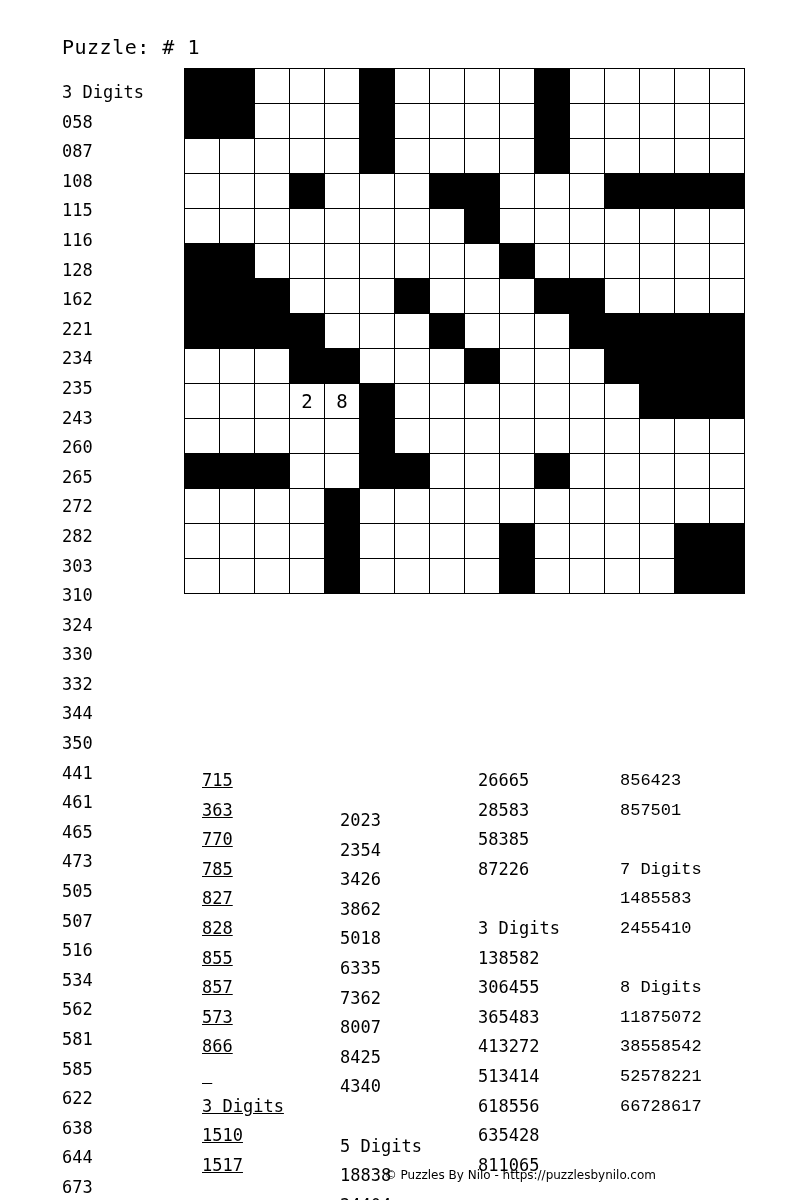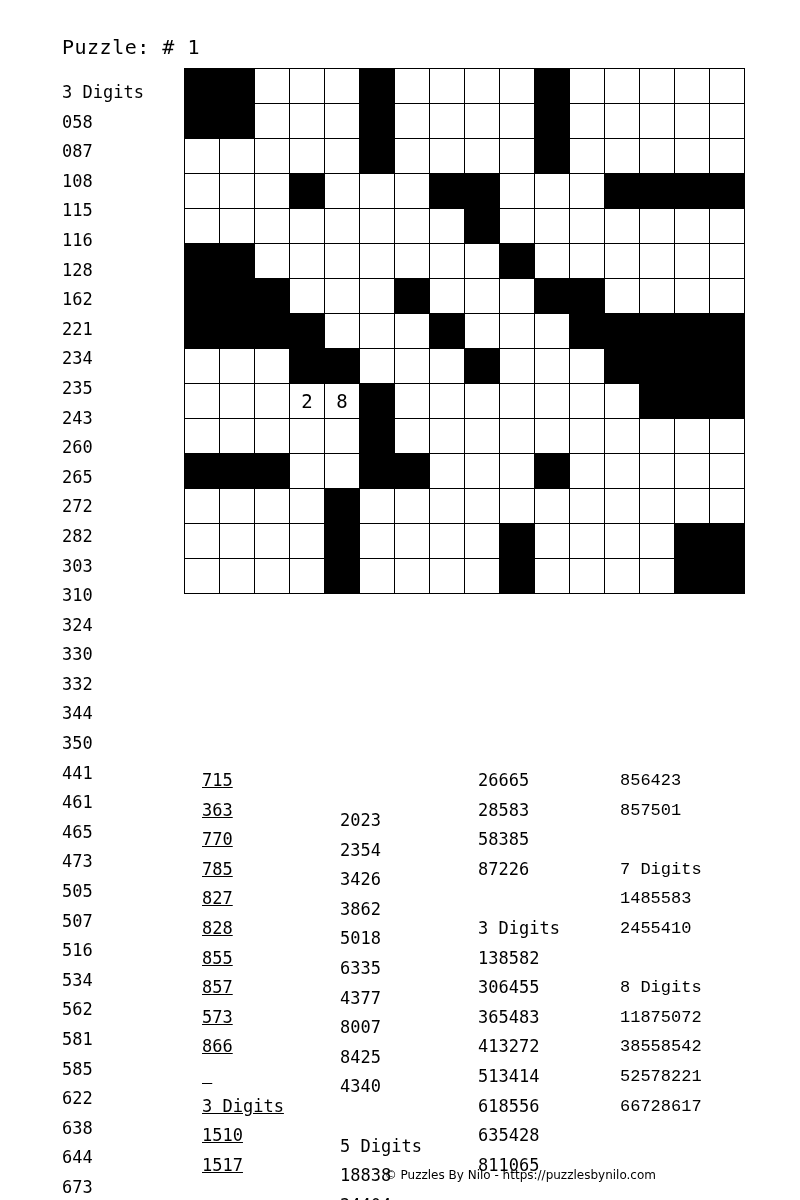--- a/index.html
+++ b/index.html
@@ -364,19 +364,19 @@
             <td></td>
             <td class="blk"></td>
             <td class="blk"></td>
           </tr>
         </tbody>
     </table>
   </div>
 
   <div class="wordcol" id="col1"><div class="hdr">3 Digits</div><div>058</div><div>087</div><div>108</div><div>115</div><div>116</div><div>128</div><div>162</div><div>221</div><div>234</div><div>235</div><div>243</div><div>260</div><div>265</div><div>272</div><div>282</div><div>303</div><div>310</div><div>324</div><div>330</div><div>332</div><div>344</div><div>350</div><div>441</div><div>461</div><div>465</div><div>473</div><div>505</div><div>507</div><div>516</div><div>534</div><div>562</div><div>581</div><div>585</div><div>622</div><div>638</div><div>644</div><div>673</div></div>
   <div class="wordcol" id="col2"><div>715</div><div>363</div><div>770</div><div>785</div><div>827</div><div>828</div><div>855</div><div>857</div><div>573</div><div>866</div><div class="blank">&nbsp;</div><div class="hdr">3 Digits</div><div>1510</div><div>1517</div></div>
-  <div class="wordcol" id="col3"><div>2023</div><div>2354</div><div>3426</div><div>3862</div><div>5018</div><div>6335</div><div>4377</div><div>8007</div><div>8425</div><div>4340</div><div class="blank">&nbsp;</div><div class="hdr">5 Digits</div><div>18838</div><div>24404</div></div>
+  <div class="wordcol" id="col3"><div>2023</div><div>2354</div><div>3426</div><div>3862</div><div>5018</div><div>6335</div><div>7362</div><div>8007</div><div>8425</div><div>4340</div><div class="blank">&nbsp;</div><div class="hdr">5 Digits</div><div>18838</div><div>24404</div></div>
   <div class="wordcol" id="col4"><div>26665</div><div>28583</div><div>58385</div><div>87226</div><div class="blank">&nbsp;</div><div class="hdr">3 Digits</div><div>138582</div><div>306455</div><div>365483</div><div>413272</div><div>513414</div><div>618556</div><div>635428</div><div>811065</div></div>
   <div class="wordcol" id="col5"><div>856423</div><div>857501</div><div class="blank">&nbsp;</div><div class="hdr">7 Digits</div><div>1485583</div><div>2455410</div><div class="blank">&nbsp;</div><div class="hdr">8 Digits</div><div>11875072</div><div>38558542</div><div>52578221</div><div>66728617</div></div>
 
   <div class="footer">© Puzzles By Nilo - https://puzzlesbynilo.com</div>
 
 </div>
 
 </body></html>

